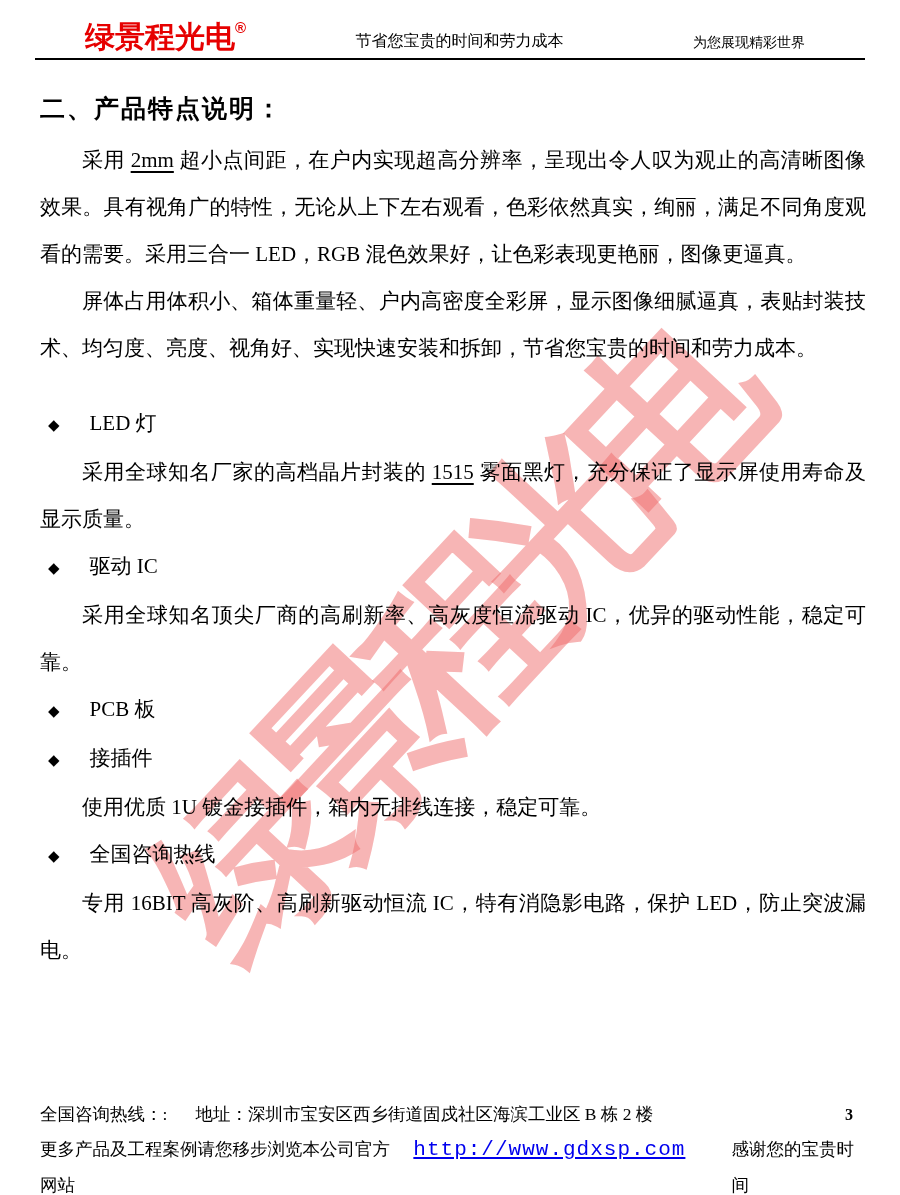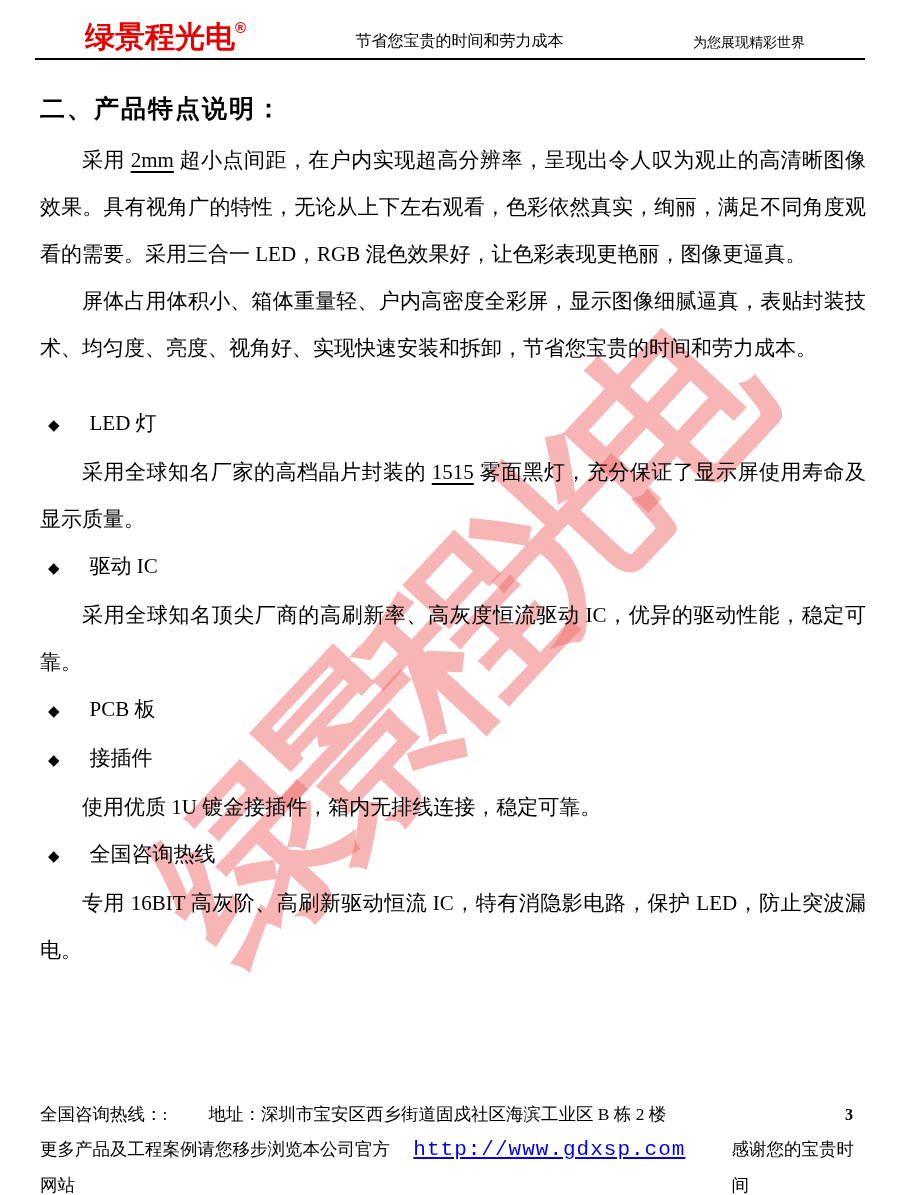--- a/index.html
+++ b/index.html
@@ -104,21 +104,21 @@
     left: 40px;
     right: 35px;
     top: 1098px;
     font-size: 17.5px;
   }
   .footer-line1 {
     display: flex;
     align-items: baseline;
     line-height: 32px;
   }
-  .footer-address { margin-left: 41px; }
+  .footer-address { margin-left: 28px; }
   .footer-page { margin-left: auto; margin-right: 12px; font-weight: bold; font-size: 16px; }
   .footer-line2 {
     display: flex;
     align-items: baseline;
     line-height: 36px;
   }
   .footer-url {
     font-family: "Liberation Mono", "DejaVu Sans Mono", monospace;
     font-size: 21px;
     color: #0000ee;

